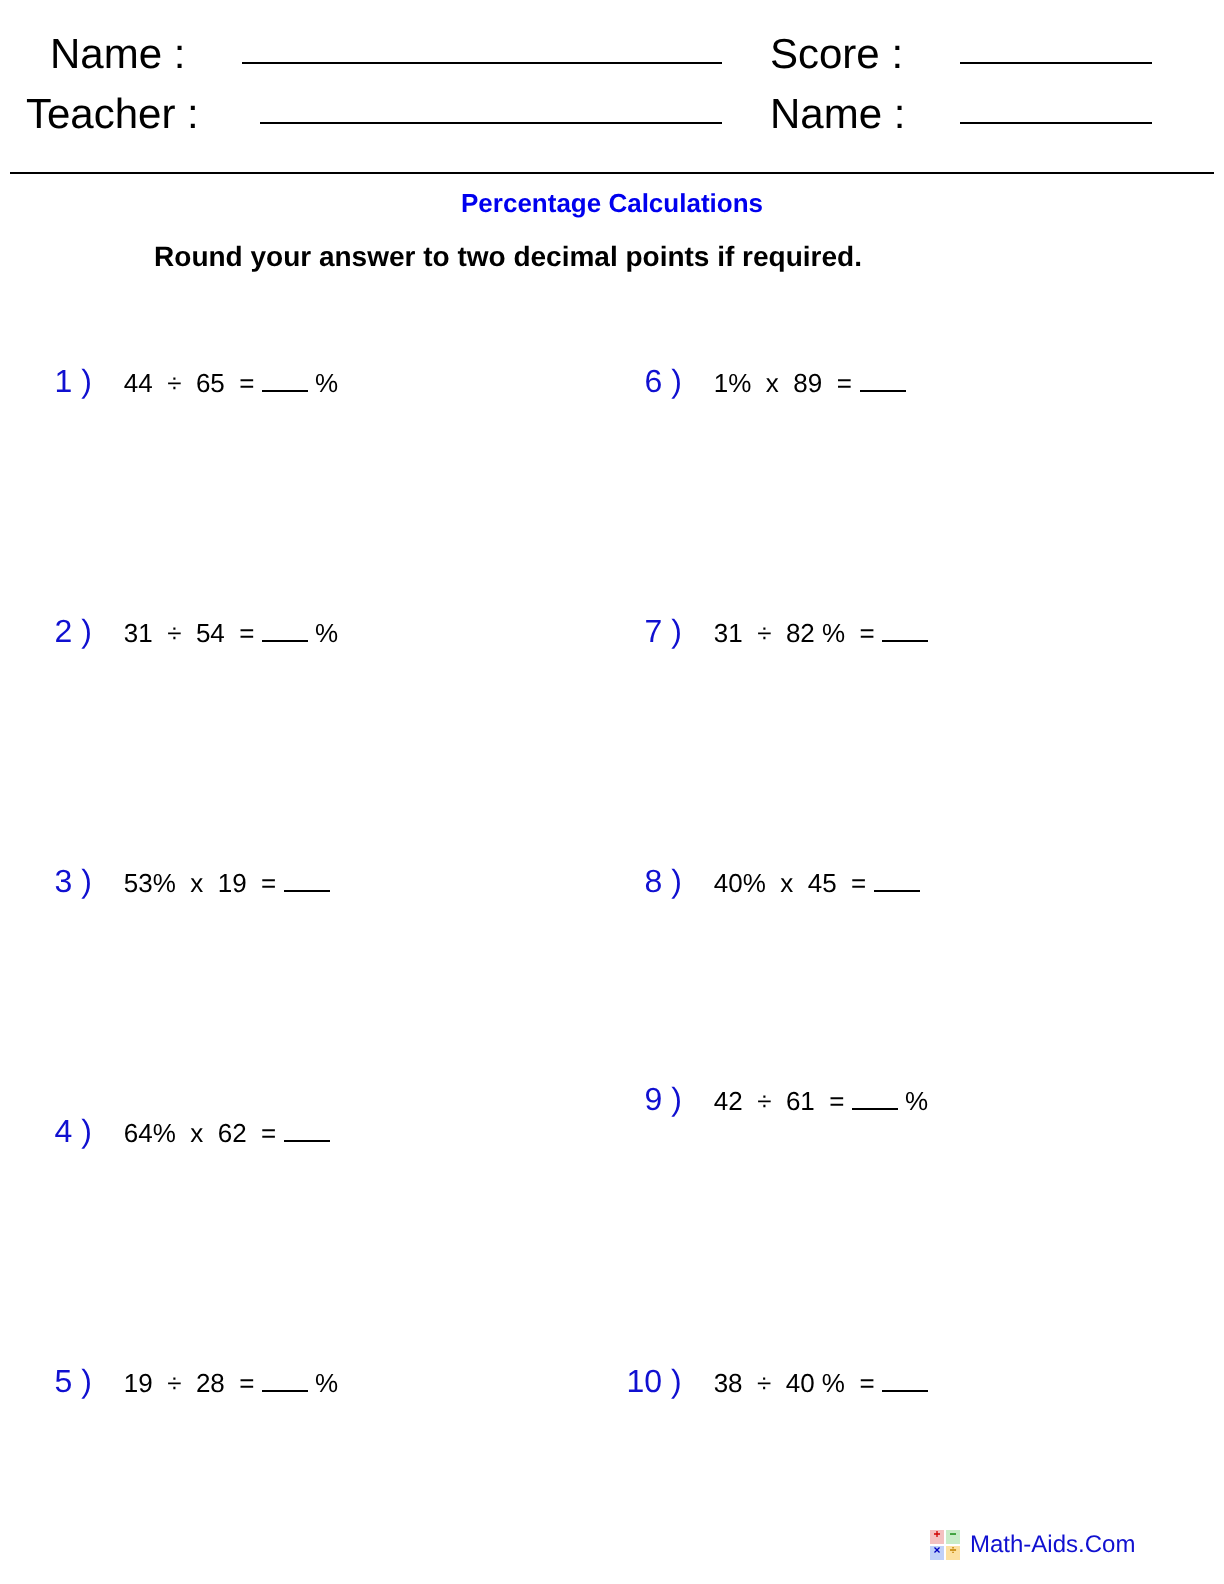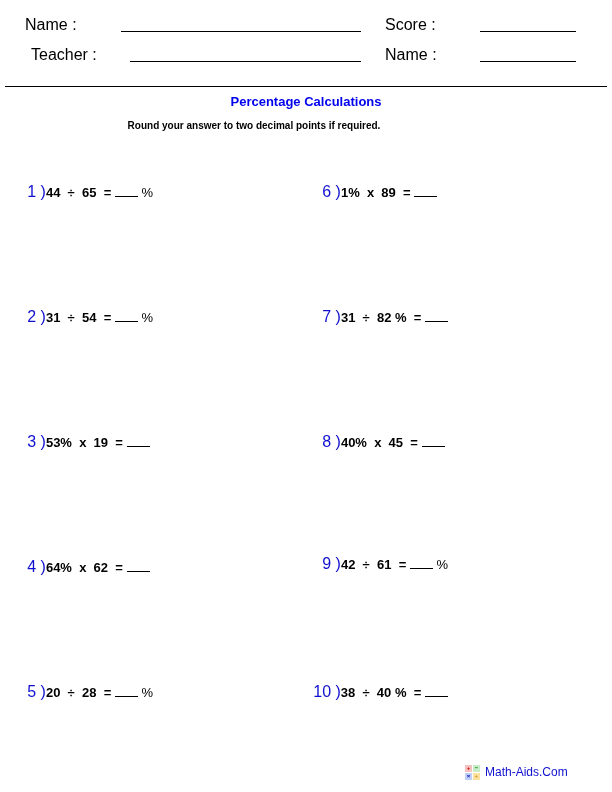--- a/index.html
+++ b/index.html
@@ -1,47 +1,47 @@
 <!DOCTYPE html>
 <html><head>
   <meta charset="utf-8">
   <style>
     html, body { margin: 0; padding: 0; background: #ffffff; }
     body {
       width: 612px; height: 792px; position: relative; overflow: hidden;
       font-family: "Liberation Sans", "DejaVu Sans", sans-serif; color: #000;
     }
-    .hdr-label { position: absolute; font-size: 16px; }
+    .hdr-label { position: absolute; font-size: 21px; }
     .hdr-line { position: absolute; border-bottom: 1px solid #000; height: 0; }
     .divider { position: absolute; left: 5px; width: 602px; top: 86px; border-top: 1px solid #000; }
     .title {
       position: absolute; top: 94px; left: 0; width: 612px; text-align: center;
       color: #0000ee; font-weight: bold; font-size: 13px;
     }
     .instructions {
       position: absolute; top: 120px; left: 0; width: 508px; text-align: center;
-      font-weight: bold; font-size: 10px;
+      font-weight: bold; font-size: 14px;
     }
     .problem { position: absolute; font-size: 13px; white-space: pre; }
     .pnum { color: #1010d0; font-size: 16px; }
-    .expr { margin-left: 0; font-weight: bold; }
+    .expr { margin-left: 16px; }
     .blank { display: inline-block; width: 23px; border-bottom: 1px solid #000; height: 10px; vertical-align: baseline; }
     .footer { position: absolute; left: 465px; top: 765px; font-size: 12px; color: #1010d0; display: flex; align-items: center; }
     .logo { width: 15px; height: 14px; display: grid; grid-template-columns: 7px 7px; grid-template-rows: 7px 7px; gap: 1px; margin-right: 5px; }
     .logo div { font-size: 6px; line-height: 7px; text-align: center; font-weight: bold; }
   </style>
 </head>
 <body>
 
 <div class="hdr-label" style="left:25px;top:16px;">Name :</div>
 <div class="hdr-line" style="left:121px;top:31px;width:240px;"></div>
 <div class="hdr-label" style="left:385px;top:16px;">Score :</div>
 <div class="hdr-line" style="left:480px;top:31px;width:96px;"></div>
 
-<div class="hdr-label" style="left:31px;top:46px;text-align:right;">Teacher :</div>
+<div class="hdr-label" style="left:13px;top:46px;text-align:right;">Teacher :</div>
 <div class="hdr-line" style="left:130px;top:61px;width:231px;"></div>
 <div class="hdr-label" style="left:385px;top:46px;">Name :</div>
 <div class="hdr-line" style="left:480px;top:61px;width:96px;"></div>
 
 <div class="divider"></div>
 
 <div class="title">Percentage Calculations</div>
 <div class="instructions">Round your answer to two decimal points if required.</div>
 
 <div class="problem" style="left:20px;top:168px;">
@@ -50,33 +50,33 @@
 <div class="problem" style="left:20px;top:293px;">
   <span class="pnum">2 )</span><span class="expr">31  ÷  54  =</span> <span class="blank"></span><span> %</span>
 </div>
 <div class="problem" style="left:20px;top:418px;">
   <span class="pnum">3 )</span><span class="expr">53%  x  19  =</span> <span class="blank"></span><span></span>
 </div>
 <div class="problem" style="left:20px;top:543px;">
   <span class="pnum">4 )</span><span class="expr">64%  x  62  =</span> <span class="blank"></span><span></span>
 </div>
 <div class="problem" style="left:20px;top:668px;">
-  <span class="pnum">5 )</span><span class="expr">20  ÷  28  =</span> <span class="blank"></span><span> %</span>
+  <span class="pnum">5 )</span><span class="expr">19  ÷  28  =</span> <span class="blank"></span><span> %</span>
 </div>
 
 <div class="problem" style="left:315px;top:168px;text-align:right;">
   <span class="pnum">6 )</span><span class="expr">1%  x  89  =</span> <span class="blank"></span><span></span>
 </div>
 <div class="problem" style="left:315px;top:293px;">
   <span class="pnum">7 )</span><span class="expr">31  ÷  82 %  =</span> <span class="blank"></span><span></span>
 </div>
 <div class="problem" style="left:315px;top:418px;">
   <span class="pnum">8 )</span><span class="expr">40%  x  45  =</span> <span class="blank"></span><span></span>
 </div>
-<div class="problem" style="left:315px;top:540px;">
+<div class="problem" style="left:315px;top:527px;">
   <span class="pnum">9 )</span><span class="expr">42  ÷  61  =</span> <span class="blank"></span><span> %</span>
 </div>
 <div class="problem" style="left:306px;top:668px;">
   <span class="pnum">10 )</span><span class="expr">38  ÷  40 %  =</span> <span class="blank"></span><span></span>
 </div>
 
 <div class="footer">
   <div class="logo">
     <div style="background:#f4c0c0;color:#d00000;">+</div>
     <div style="background:#c8ecc8;color:#008000;">−</div>

